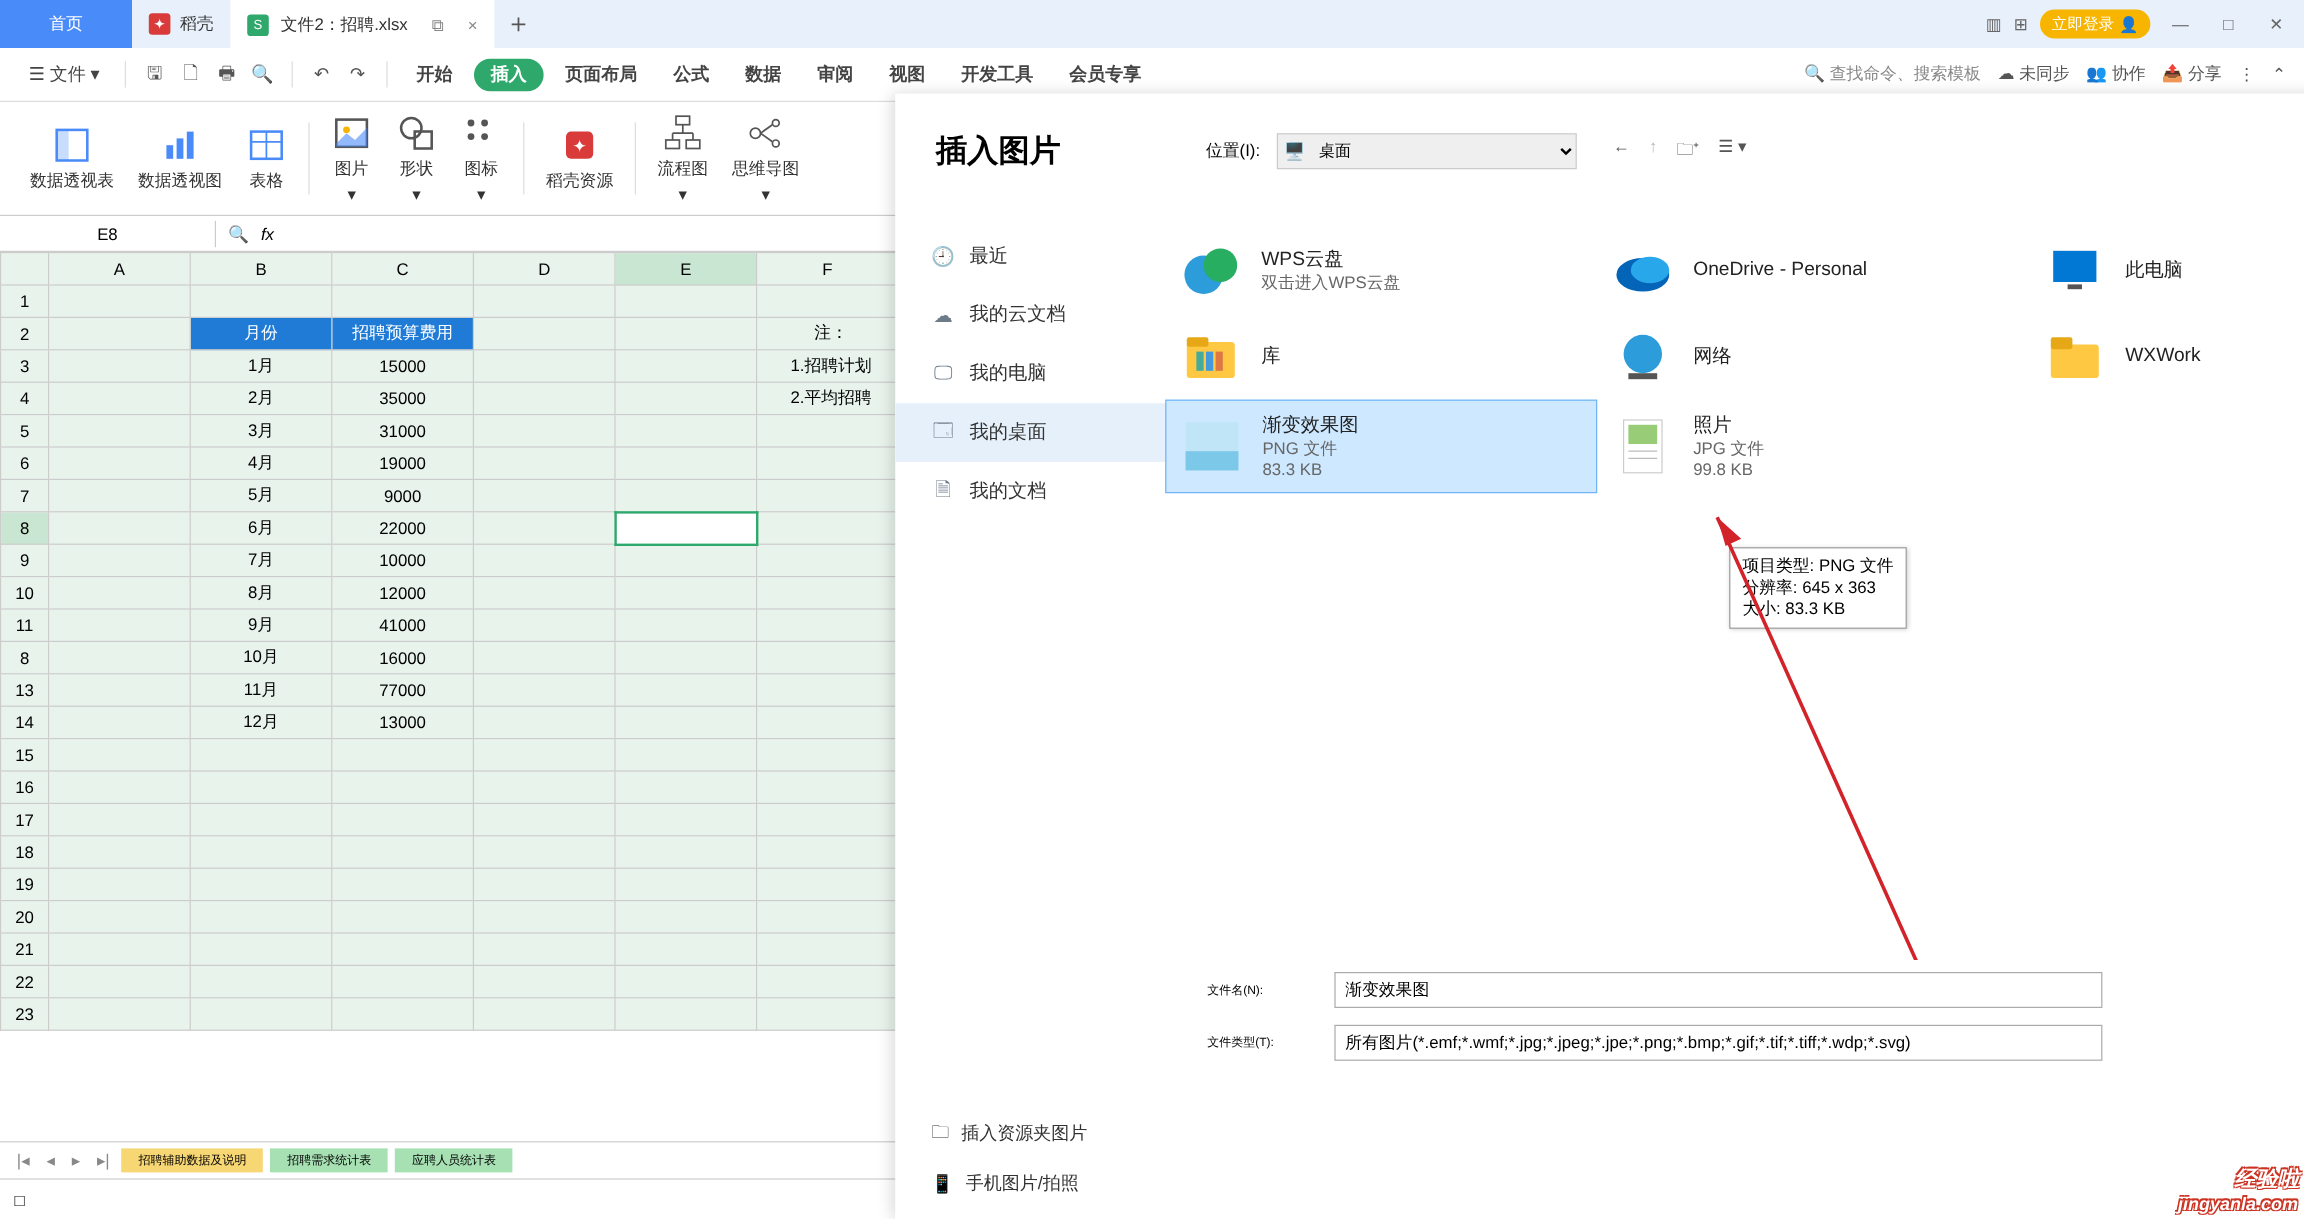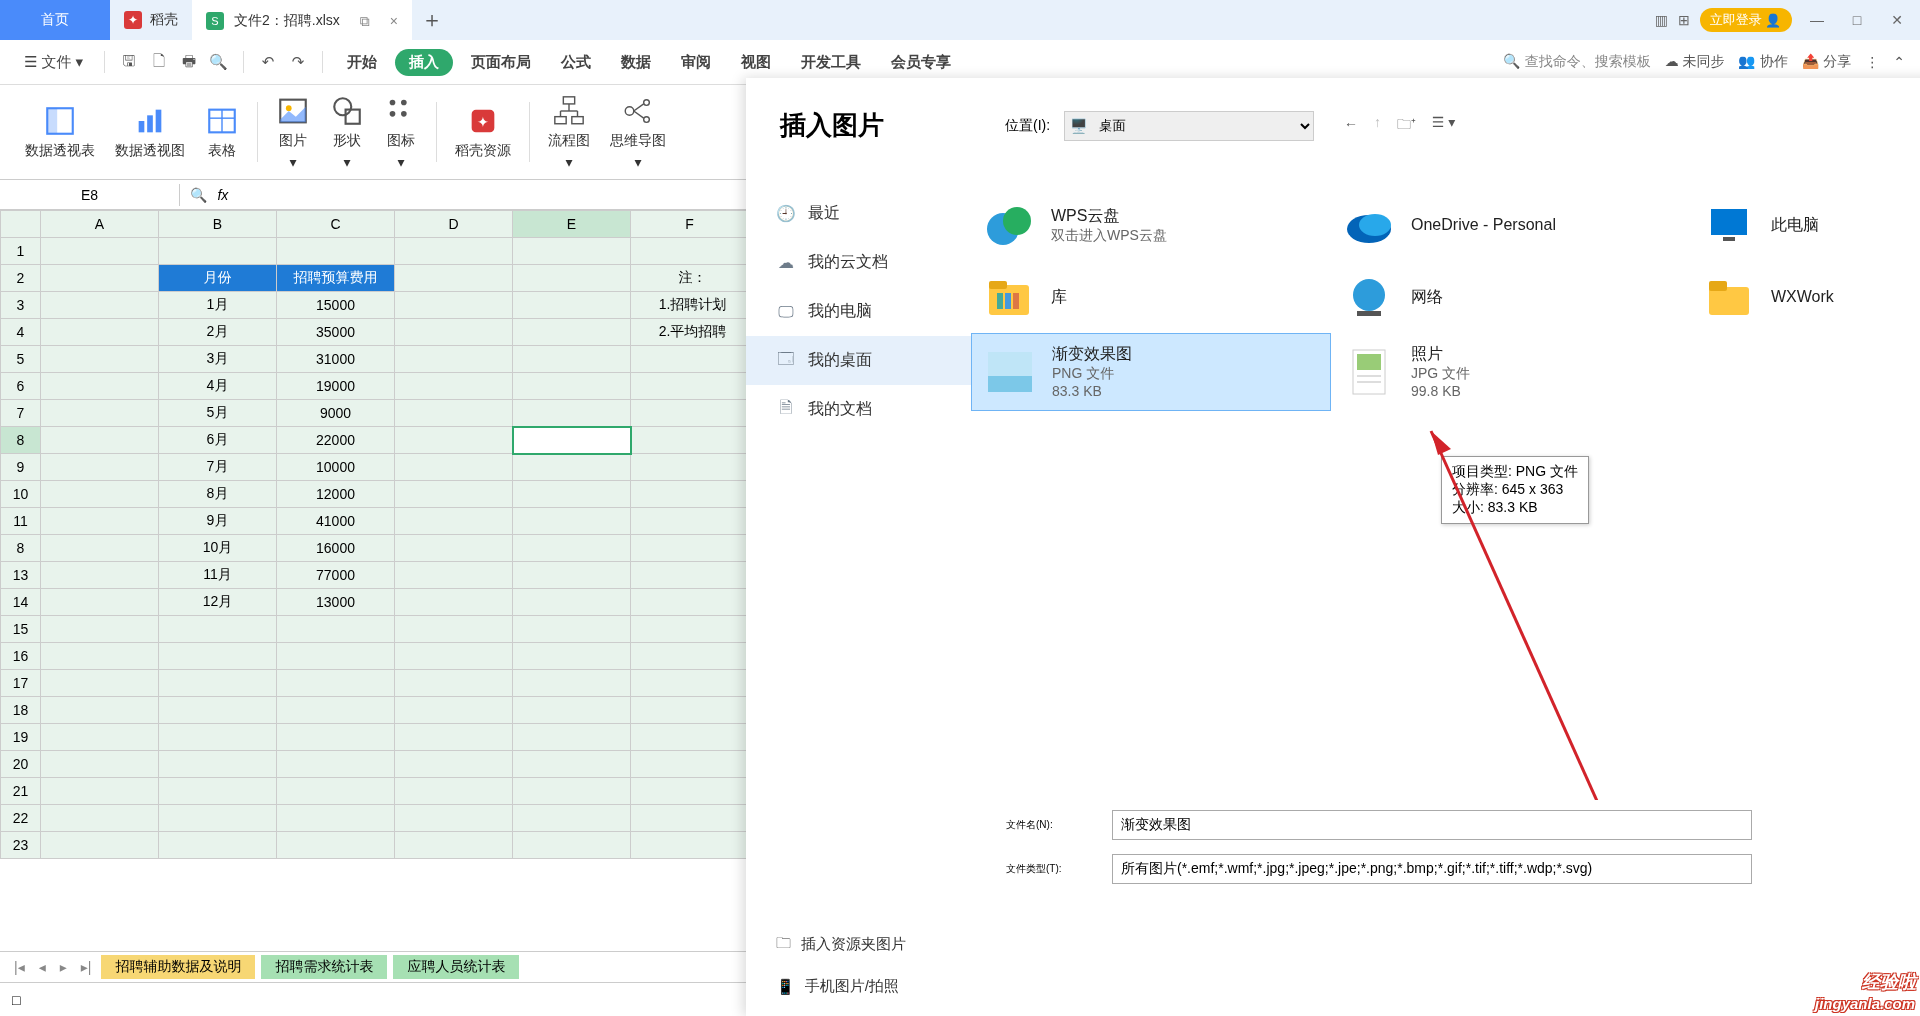--- a/index.html
+++ b/index.html
@@ -52,21 +52,21 @@
 .rowhead.hl { background: #c8e6d2; }
 .colhead.hl { background: #c8e6d2; }
 .datacell { background: #e8f3ec; }
 .tblhead { background: #1f7bd6; color: #fff; }
 .sel-cell { border: 2px solid #2fa86c !important; background: #fff !important; }
 .notes { text-align: left; padding-left: 6px; }
 
 
 .sheettabs { position: absolute; bottom: 35px; left: 0; right: 0; height: 30px; border-top: 1px solid #ccc; display: flex; align-items: center; background: #fff; padding-left: 10px; gap: 6px; }
 .sheettabs .nav { color: #888; padding: 0 4px; }
-.sheet-tab { padding: 3px 14px; font-size: 14px; cursor: pointer; }
+.sheet-tab { padding: 3px 14px; font-size: 10px; cursor: pointer; }
 .sheet-tab.ylw { background: #f7d774; }
 .sheet-tab.grn { background: #a6e0b3; }
 
 
 .statusbar { position: absolute; bottom: 0; left: 0; right: 0; height: 34px; border-top: 1px solid #ccc; display: flex; align-items: center; padding: 0 12px; background: #fff; }
 
 
 .dialog { position: absolute; top: 78px; left: 746px; width: 1306px; height: 938px; background: #fff; box-shadow: -3px 0 12px rgba(0,0,0,0.15); display: flex; flex-direction: column; }
 .dlg-head { padding: 30px 34px 18px; display:flex; align-items:center; }
 .dlg-title { font-size: 26px; font-weight: bold; flex:0 0 225px; }

